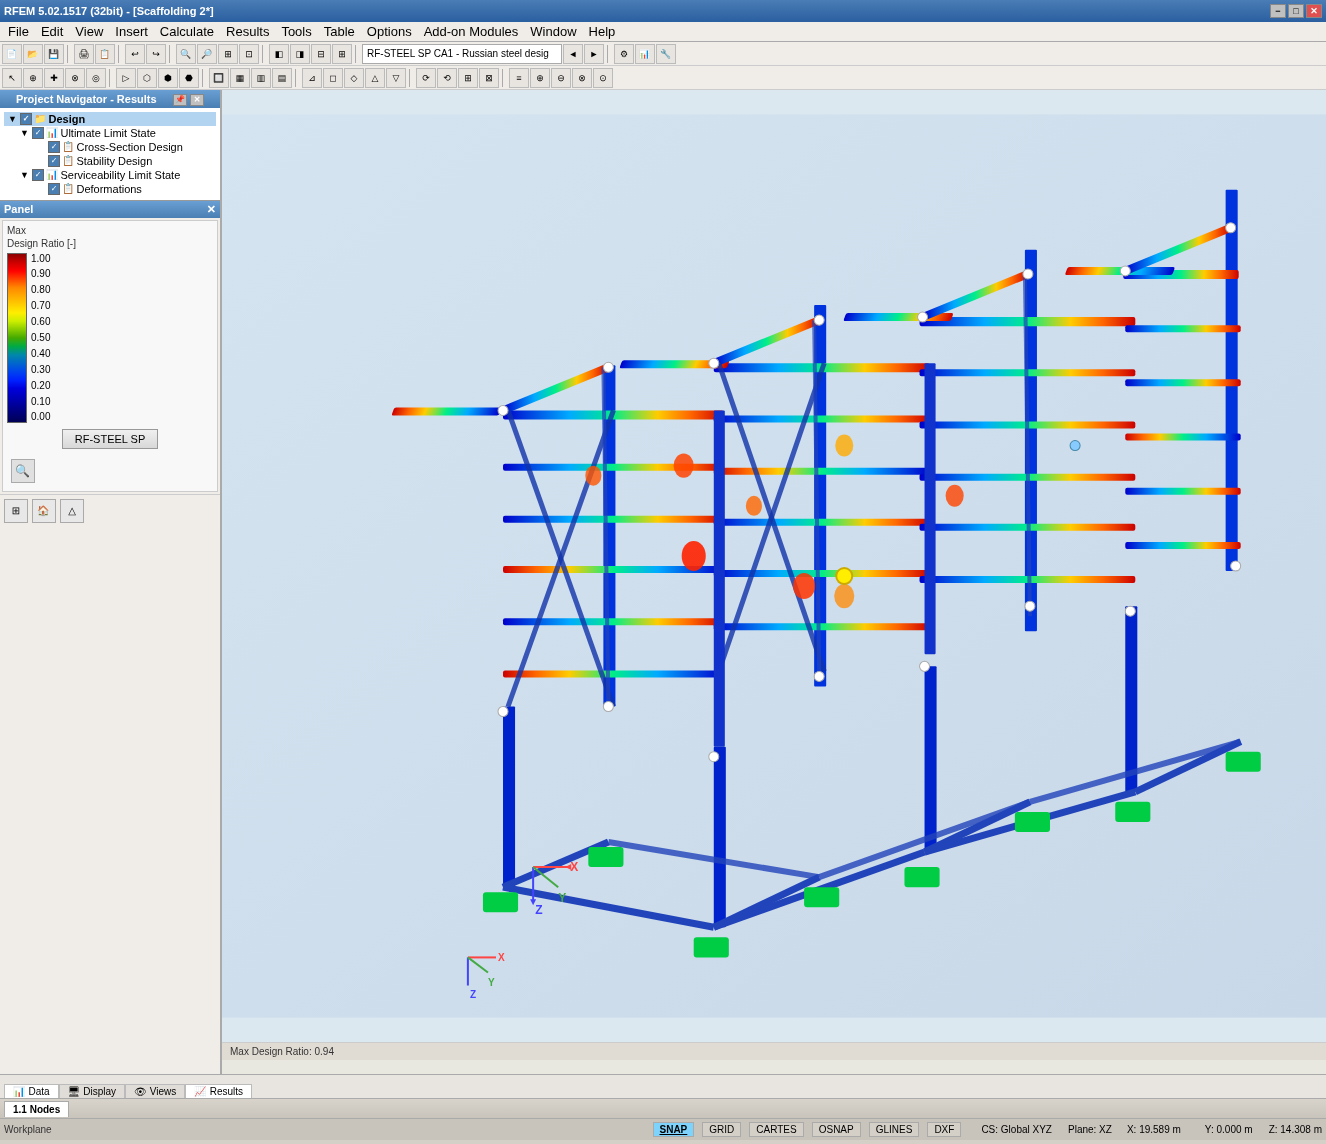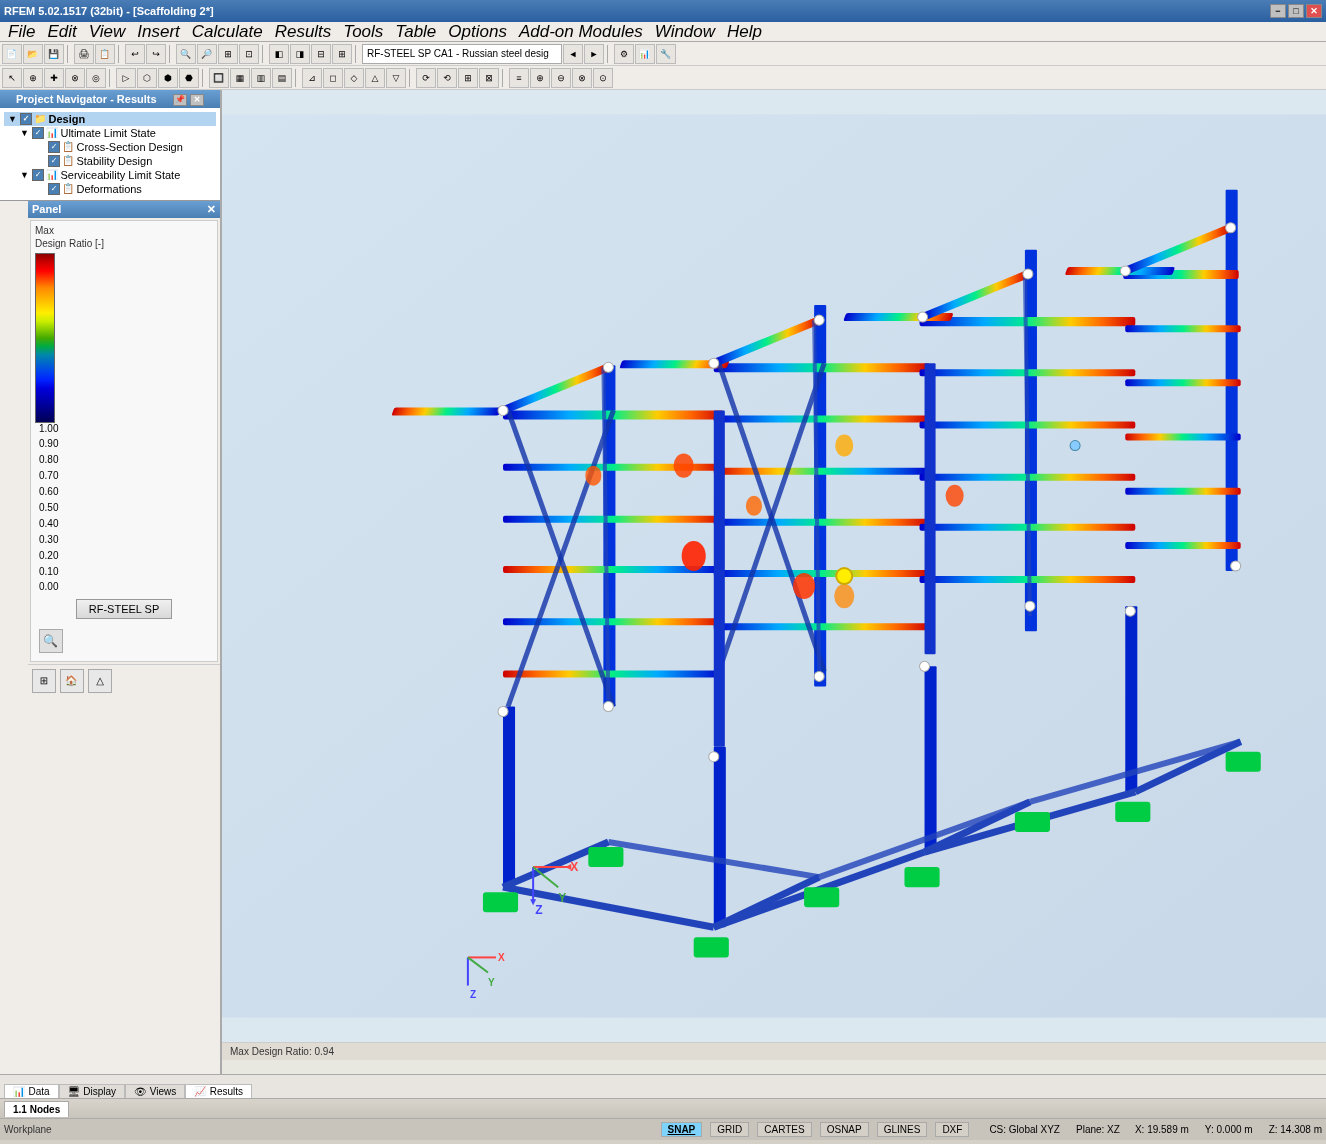--- a/index.html
+++ b/index.html
@@ -31,23 +31,22 @@
     #menubar {
       height: 20px;
       background: #f0ede8;
       border-bottom: 1px solid #aaa;
       display: flex;
       align-items: center;
       padding: 0 2px;
     }
     #menubar span {
       padding: 2px 6px;
-      font-size: 17px;
+      font-size: 13px;
       cursor: pointer;
-      font-style: italic;
     }
 
     
     .toolbar {
       height: 24px;
       background: #f0ede8;
       border-bottom: 1px solid #ccc;
       display: flex;
       align-items: center;
       padding: 0 2px;
@@ -129,21 +128,20 @@
       display: inline-flex; align-items: center; justify-content: center;
       font-size: 8px; margin-right: 2px; flex-shrink: 0;
     }
     .tree-checkbox.checked { background: #4a7fb4; color: white; }
     .tree-icon { margin-right: 2px; font-size: 10px; }
 
     
     #panel-section {
       flex: 1;
       background: #f0ede8;
-      padding-left: 28px;
     }
     #panel-header {
       background: linear-gradient(to bottom, #6a9fd4, #4a7fb4);
       color: white;
       padding: 2px 4px;
       font-size: 11px;
       font-weight: bold;
       display: flex;
       align-items: center;
       justify-content: space-between;
@@ -153,21 +151,20 @@
       background: #f8f8f8;
       border: 1px solid #ccc;
       margin: 2px;
     }
     #panel-content .label { font-size: 10px; color: #333; margin-bottom: 2px; }
 
     
     #color-scale {
       display: flex;
       margin: 4px 0;
-      flex-direction: column;
     }
     #color-bar {
       width: 20px;
       height: 170px;
       background: linear-gradient(to bottom,
         #8b0000 0%, #cc0000 5%, #ff0000 10%,
         #ff4400 15%, #ff8800 20%, #ffaa00 25%,
         #ffcc00 30%, #ffee00 35%, #ccee00 40%,
         #88cc00 45%, #44aa00 50%,
         #00aa44 55%, #0088aa 60%,
@@ -765,16 +762,16 @@
   <div id="footer-right">
     <button class="status-btn active">SNAP</button>
     <button class="status-btn">GRID</button>
     <button class="status-btn">CARTES</button>
     <button class="status-btn">OSNAP</button>
     <button class="status-btn">GLINES</button>
     <button class="status-btn">DXF</button>
     <span style="margin-left:12px;">CS: Global XYZ</span>
     <span style="margin-left:8px;">Plane: XZ</span>
     <span style="margin-left:7px;">X: 19.589 m</span>
-    <span style="margin-left:8px;">Y: 0.000 m</span>
+    <span style="margin-left:16px;">Y: 0.000 m</span>
     <span style="margin-left:8px;">Z: 14.308 m</span>
   </div>
 </div>
 
 </body></html>

